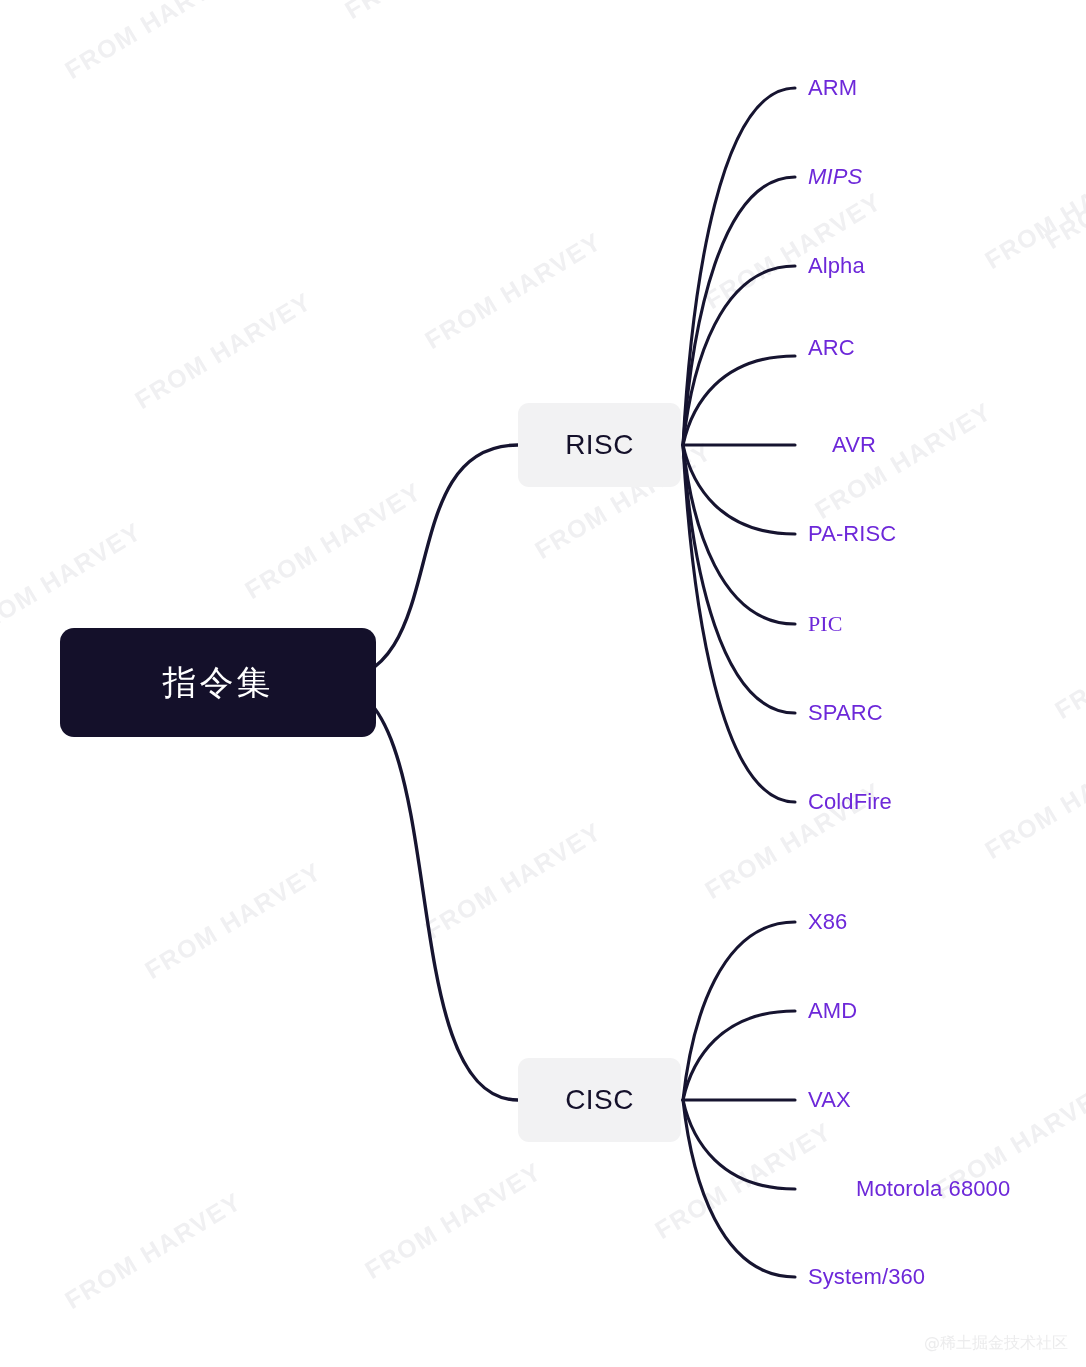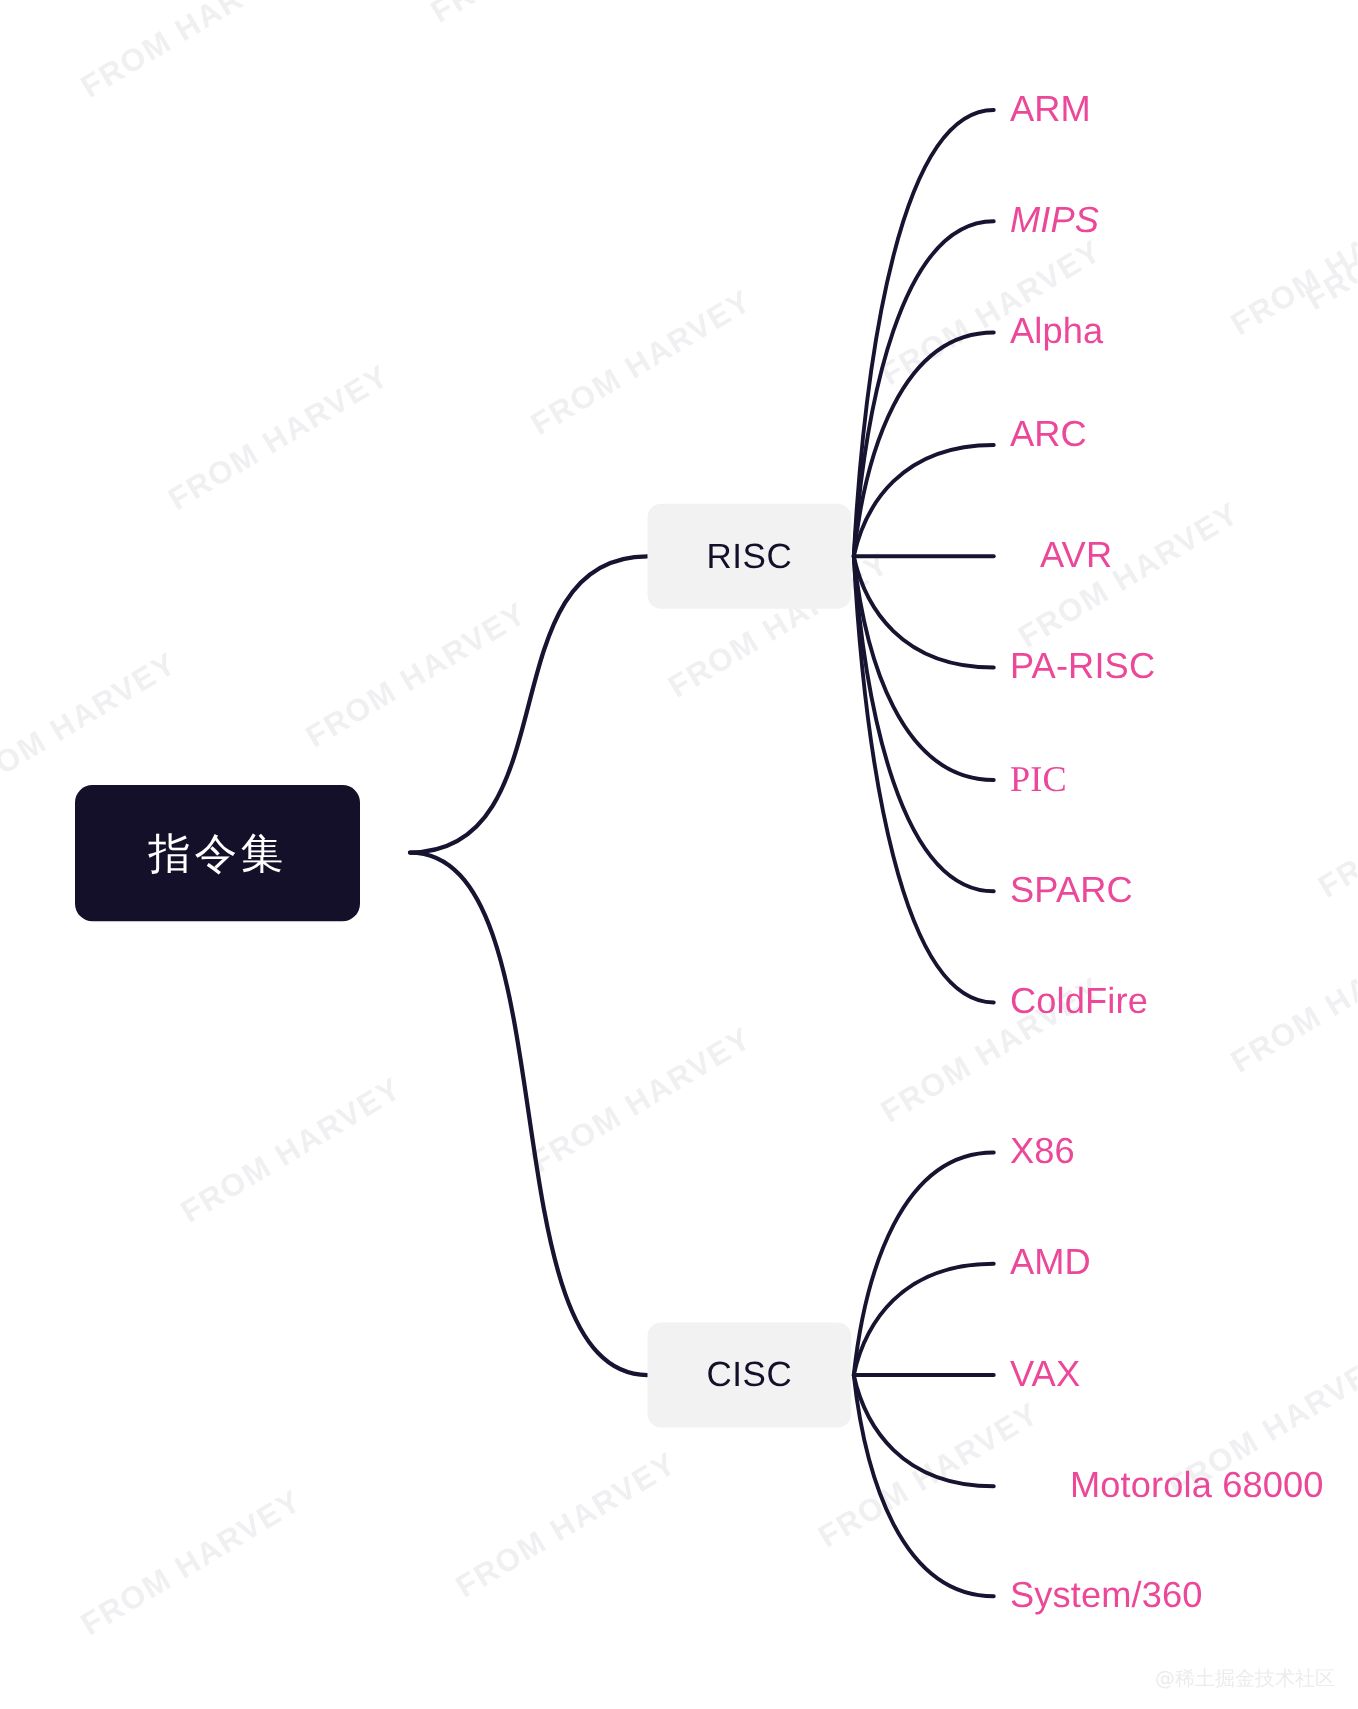--- a/index.html
+++ b/index.html
@@ -60,21 +60,21 @@
     position: absolute;
     z-index: 20;
     display: flex;
     align-items: center;
     justify-content: center;
     box-sizing: border-box;
   }
   #node-root {
     left: 60px;
     top: 628px;
-    width: 228px;
+    width: 316px;
     height: 109px;
     background: #14102a;
     border-radius: 14px;
   }
   #node-root .node-label {
     color: #ffffff;
     font-size: 34px;
     letter-spacing: 3px;
     font-family: "DejaVu Sans", "Liberation Sans", sans-serif;
   }
@@ -96,22 +96,22 @@
   }
   .node-branch .node-label {
     color: #14102a;
     font-size: 28px;
     letter-spacing: 0.4px;
   }
   
   .leaf-label {
     position: absolute;
     z-index: 20;
-    font-size: 29px;
-    color: #ec4899;
+    font-size: 22px;
+    color: #6d28d9;
     white-space: nowrap;
     letter-spacing: 0.1px;
     transform: translateY(-50%);
   }
   
   #corner-credit {
     position: absolute;
     right: 18px;
     bottom: 13px;
     z-index: 30;

